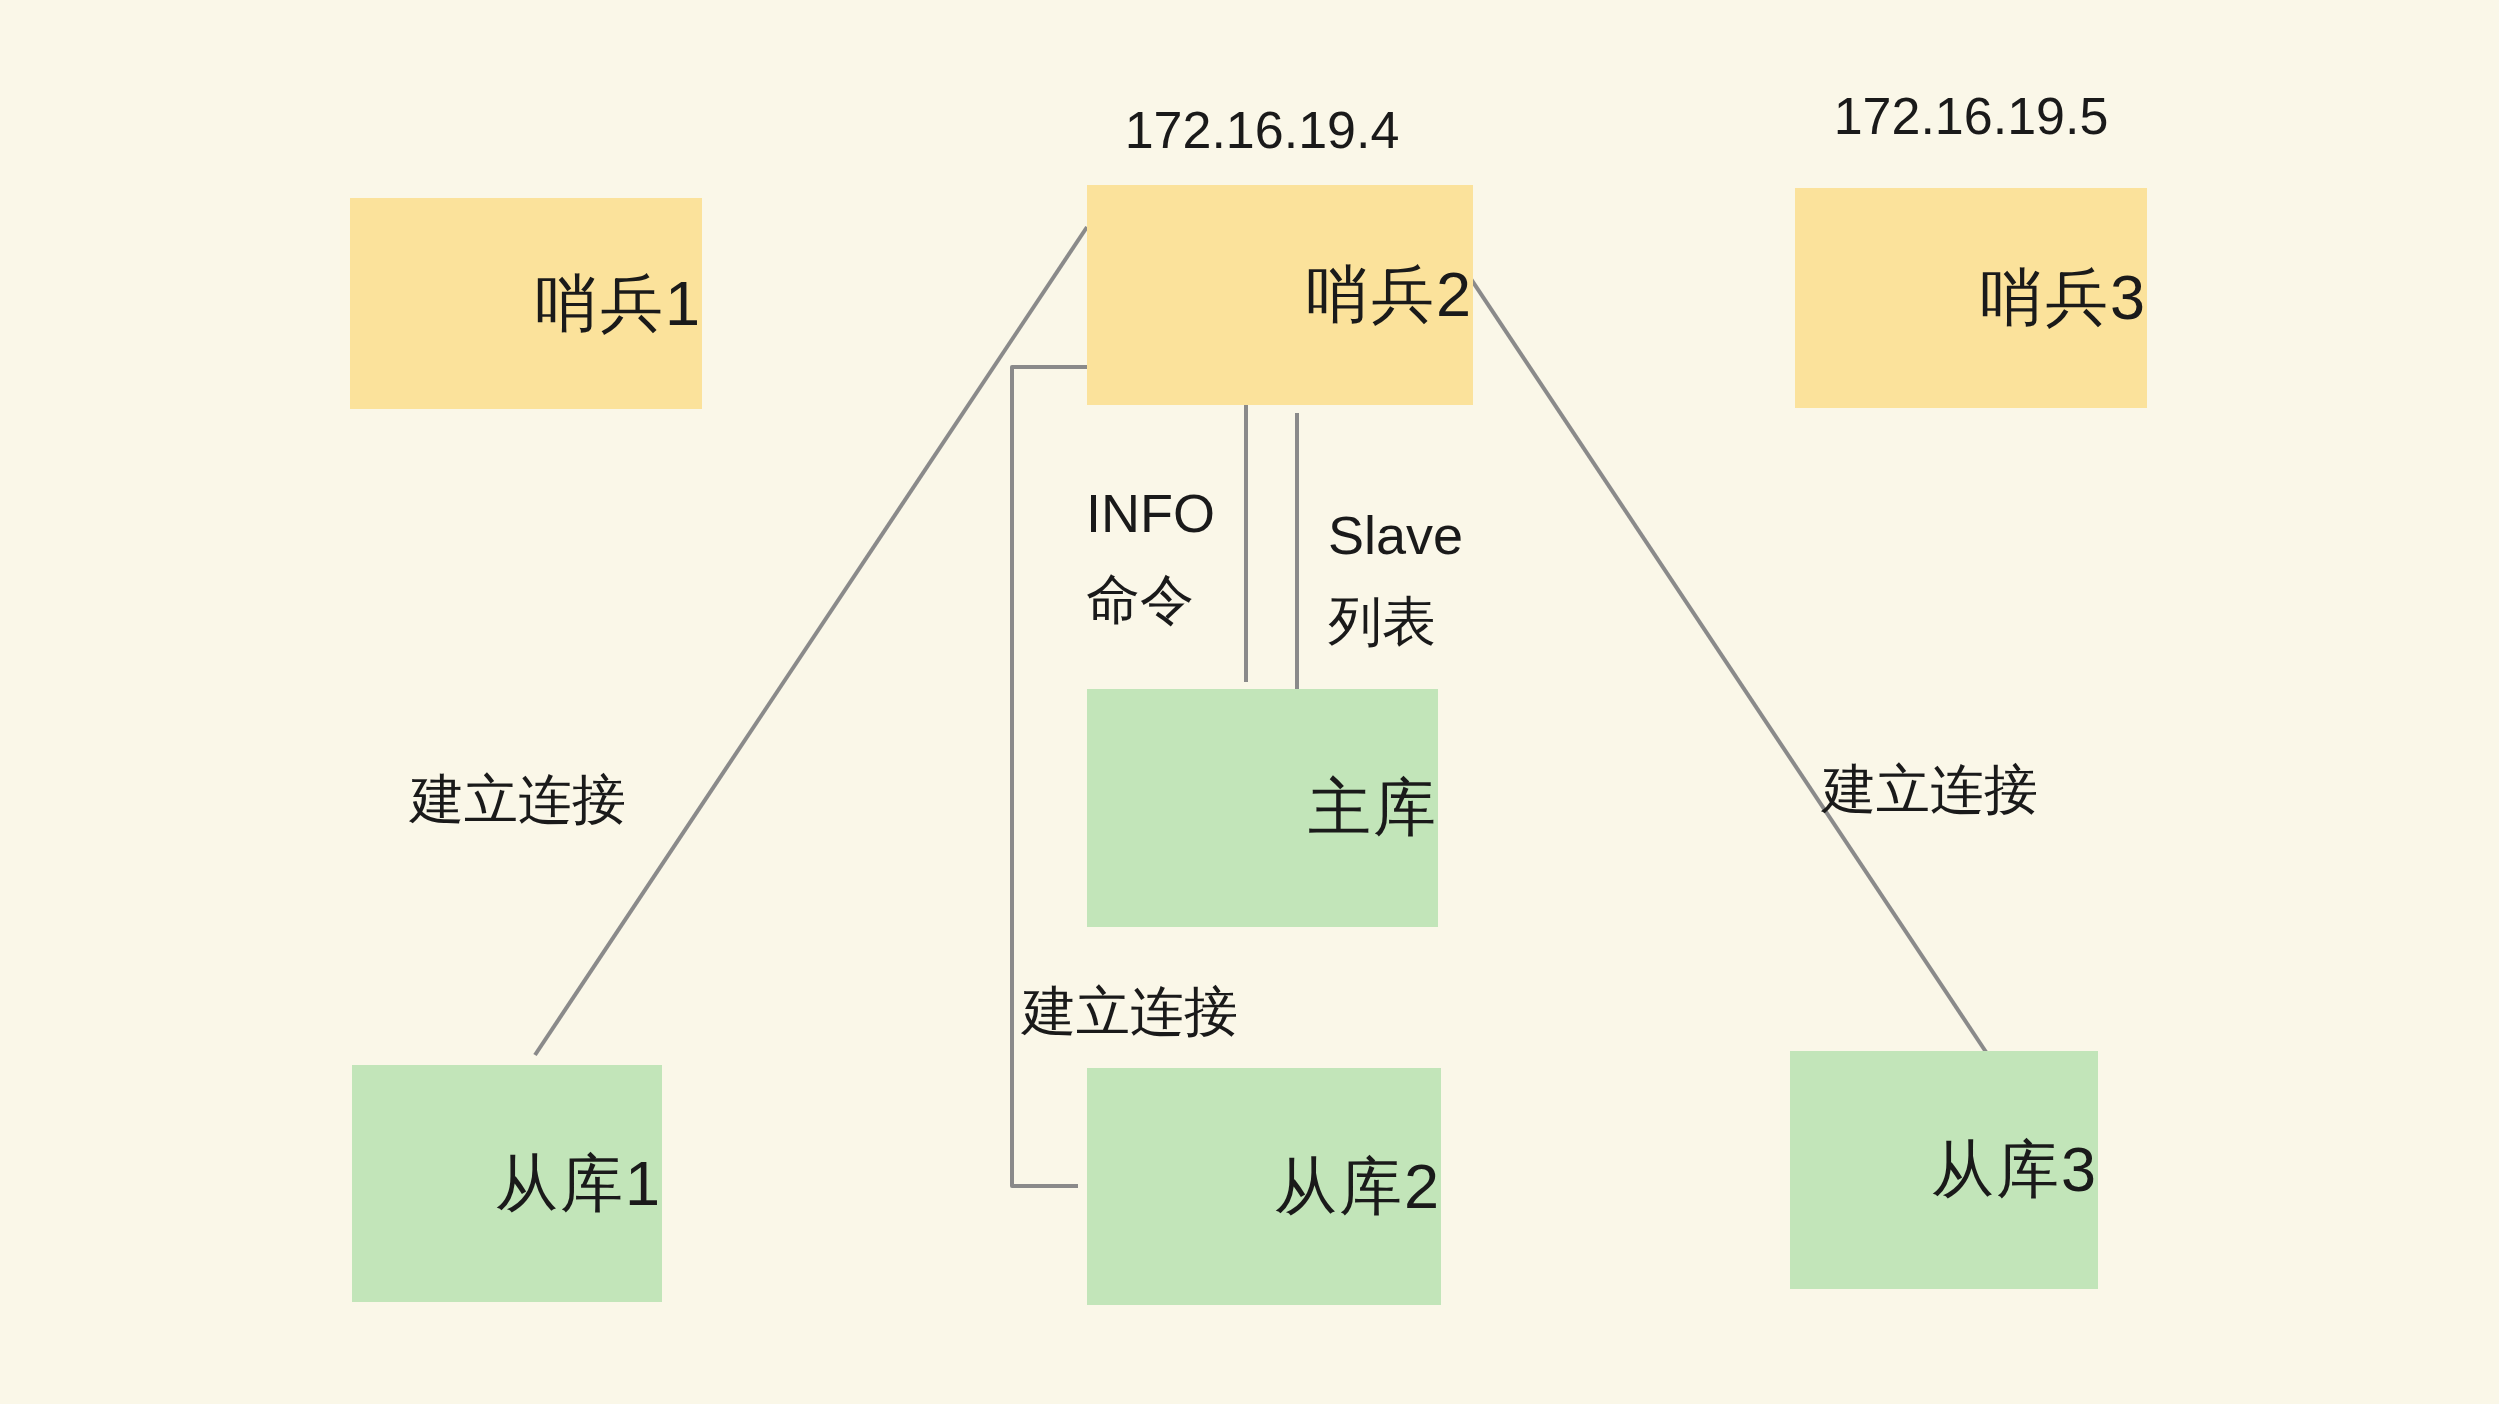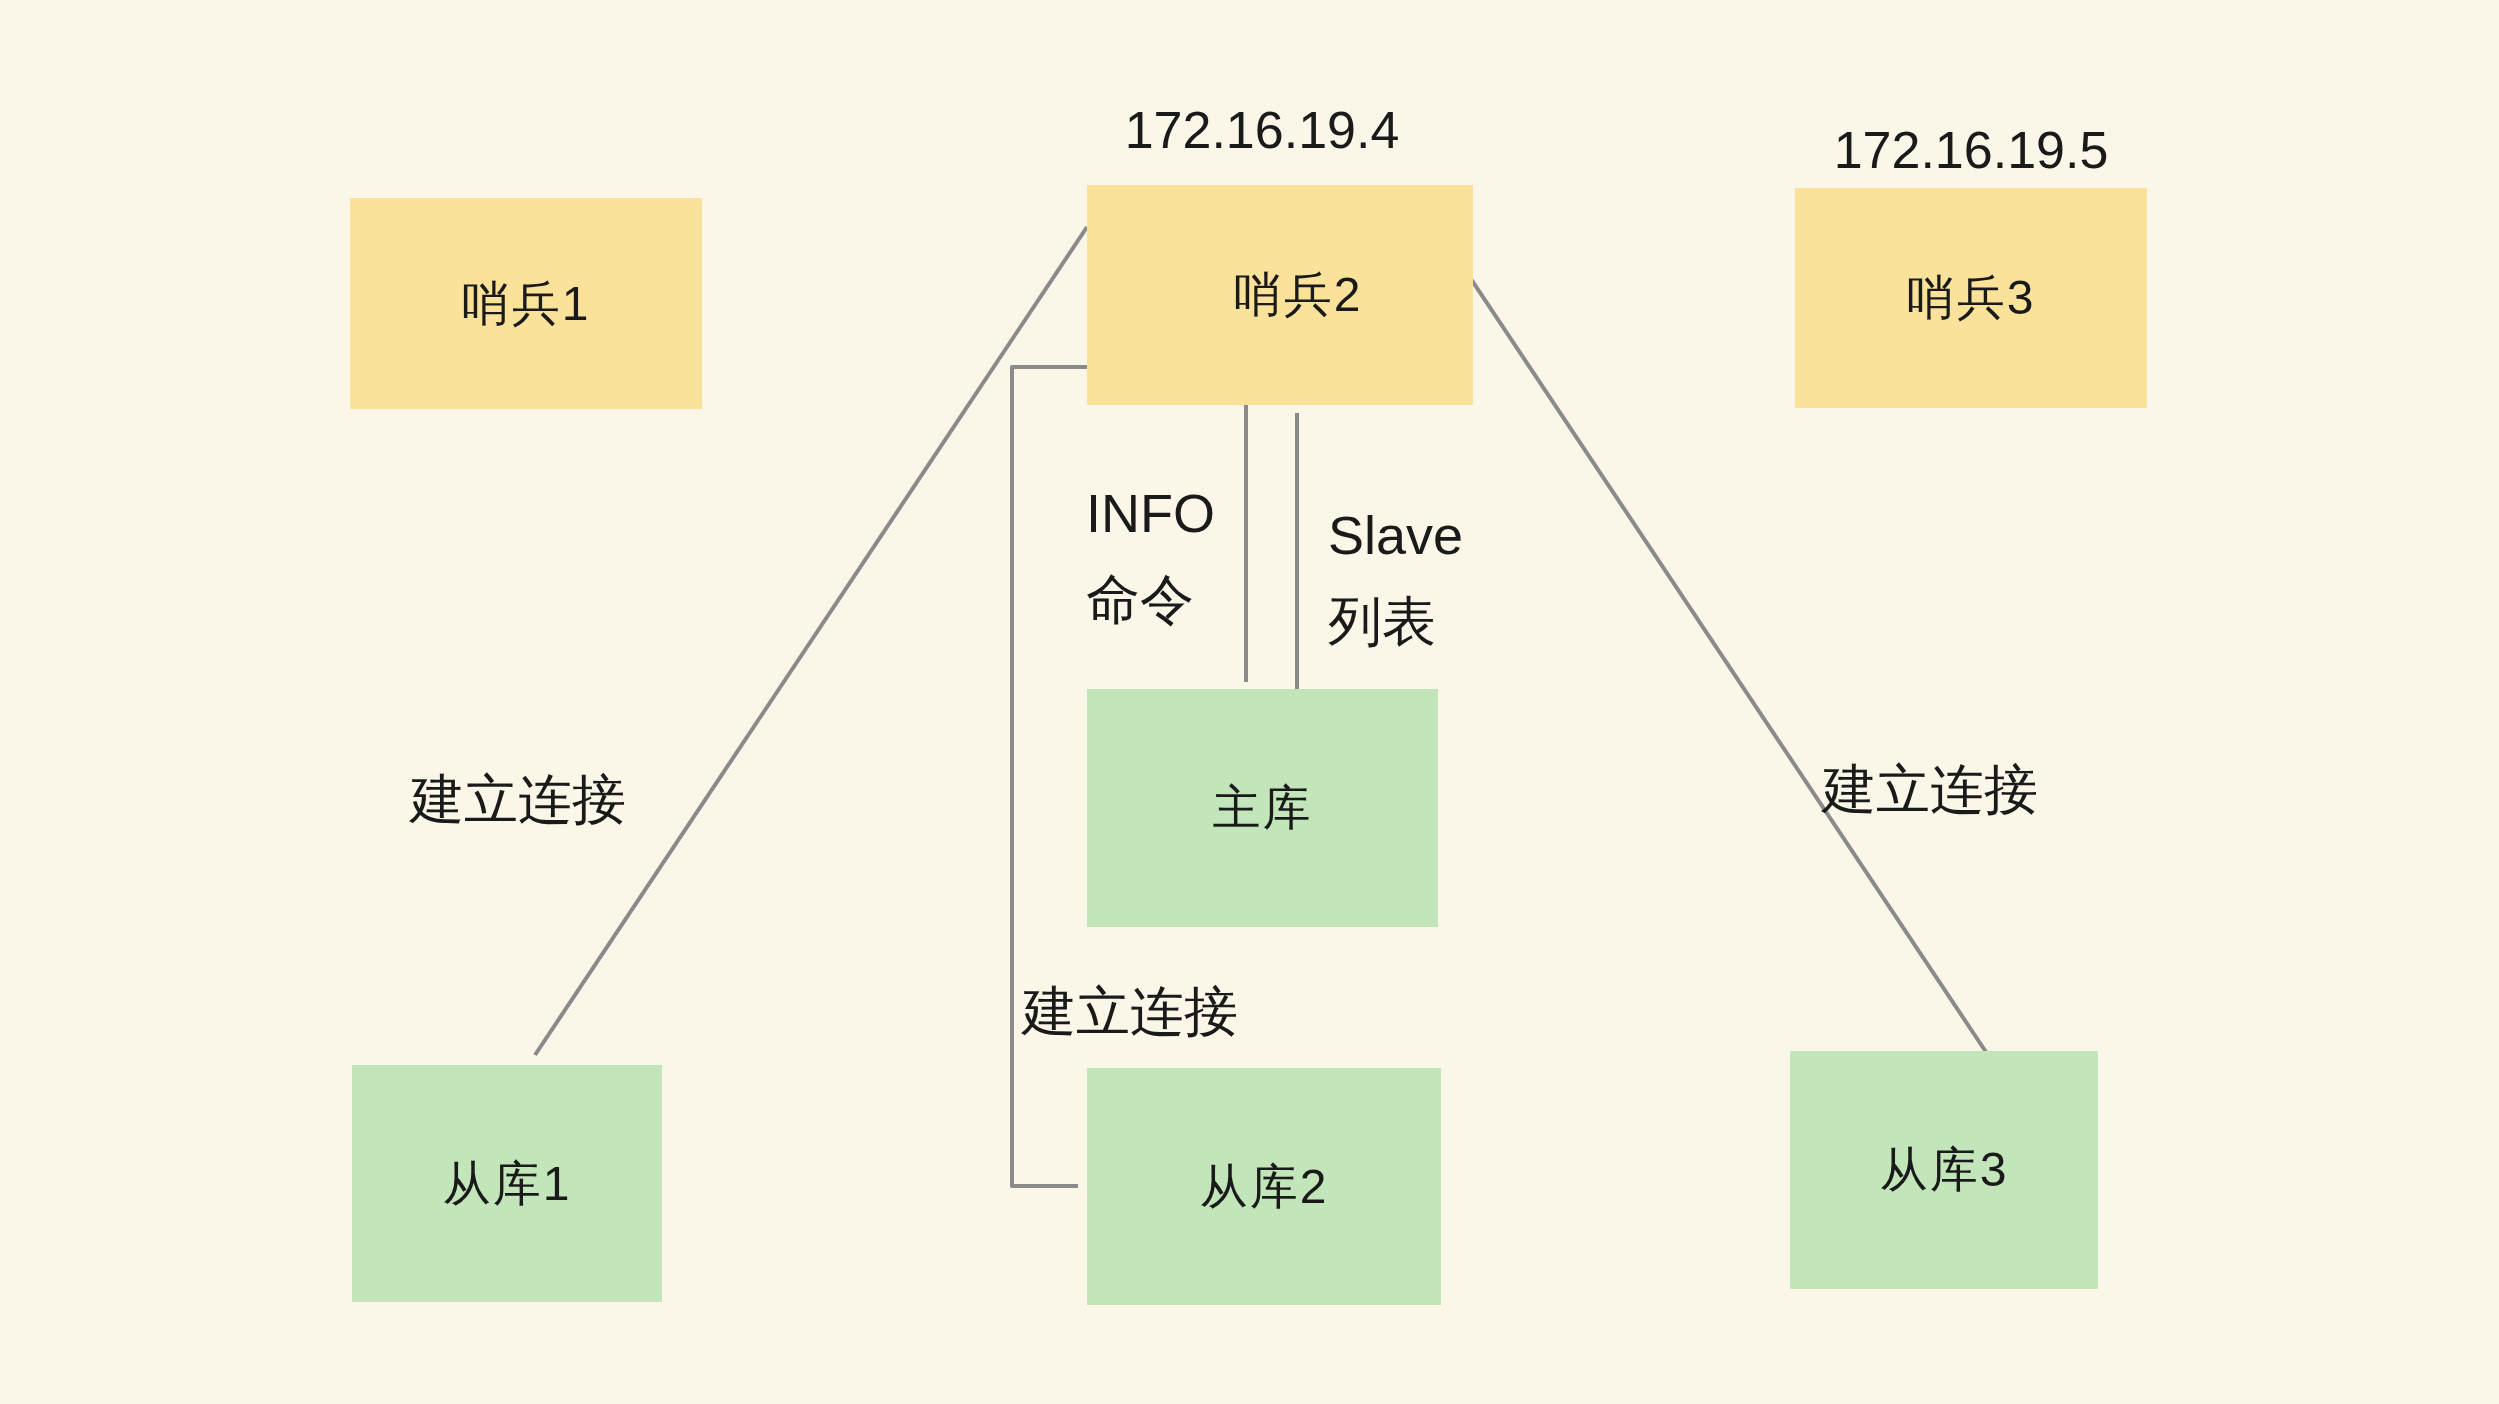--- a/index.html
+++ b/index.html
@@ -21,22 +21,22 @@
     fill: none;
     stroke: var(--line, #8A8A8A);
     stroke-width: 4;
     stroke-linejoin: round;
   }
   .arrowhead { fill: var(--line, #8A8A8A); }
   .node {
     position: absolute;
     display: flex;
     align-items: center;
-    justify-content: center;
-    font-size: 48px;
+    justify-content: flex-end;
+    font-size: 63px;
     letter-spacing: 2px;
     color: var(--text, #1A1A1A);
   }
   .node.sentinel { background: var(--sentinel-fill, #FBE29B); }
   .node.db { background: var(--db-fill, #C2E5B9); }
   .ip-label {
     position: absolute;
     width: 360px;
     text-align: center;
     font-size: 52px;
@@ -64,21 +64,21 @@
       </marker>
     </defs>
     <path d="M 1087 227 L 535 1055" marker-end="url(#arrow)"></path>
     <path d="M 1087 367 L 1012 367 L 1012 1186 L 1078 1186" marker-end="url(#arrow)"></path>
     <path d="M 1246 405 L 1246 682" marker-end="url(#arrow)"></path>
     <path d="M 1297 689 L 1297 413" marker-end="url(#arrow)"></path>
     <path d="M 1435 225 L 1988 1055" marker-end="url(#arrow)"></path>
   </svg>
 
   <div class="ip-label" style="left:1082px; top:100px;">172.16.19.4</div>
-  <div class="ip-label" style="left:1791px; top:120px;">172.16.19.5</div>
+  <div class="ip-label" style="left:1791px; top:86px;">172.16.19.5</div>
 
   <div class="node sentinel" style="left:350px; top:198px; width:352px; height:211px;">
     <span>哨兵1</span>
   </div>
   <div class="node sentinel" style="left:1087px; top:185px; width:350px; height:220px;padding-left:36px;">
     <span>哨兵2</span>
   </div>
   <div class="node sentinel" style="left:1795px; top:188px; width:352px; height:220px;">
     <span>哨兵3</span>
   </div>

